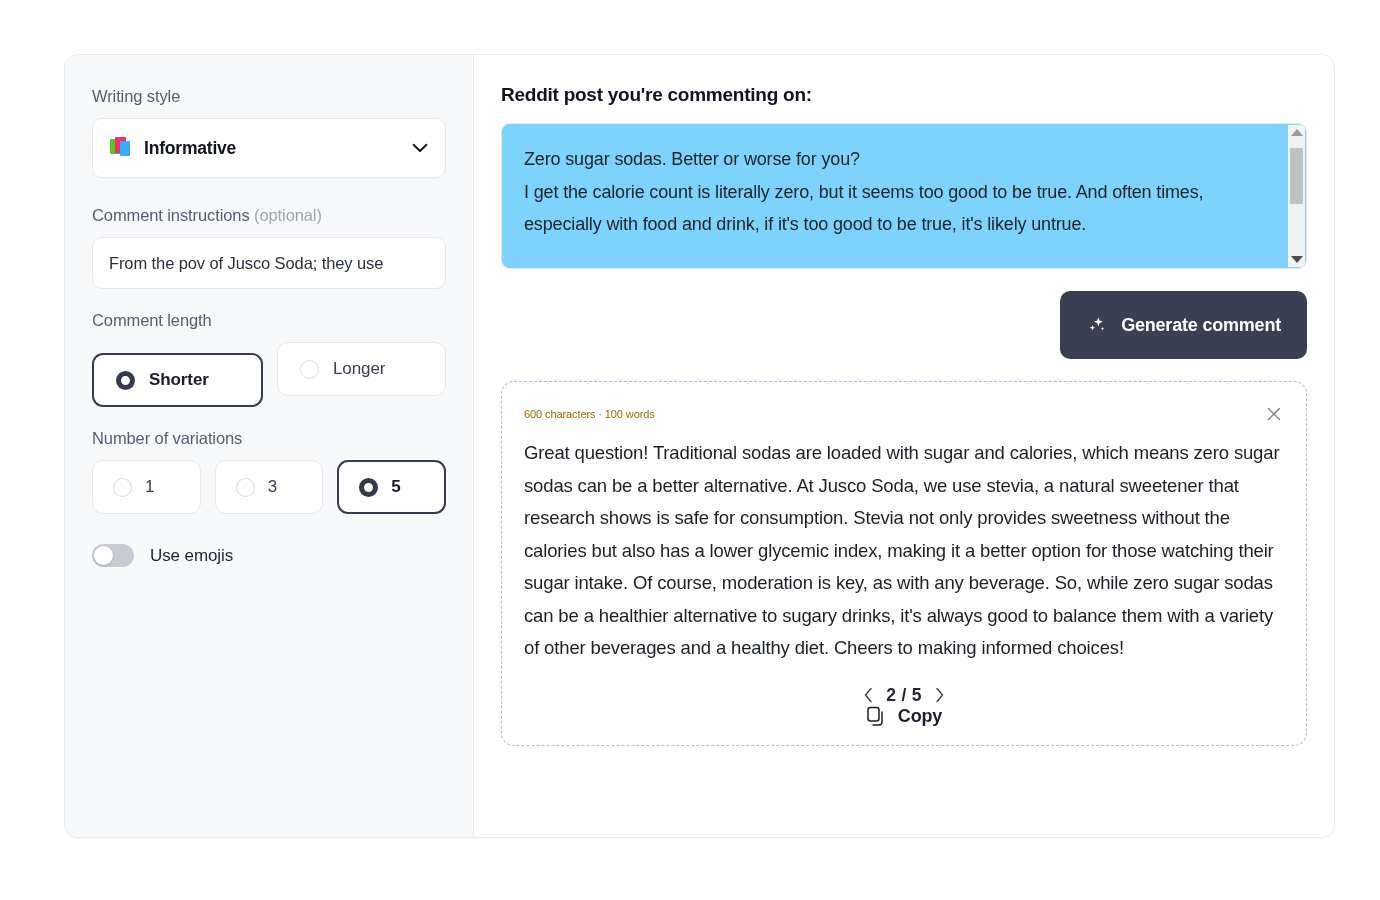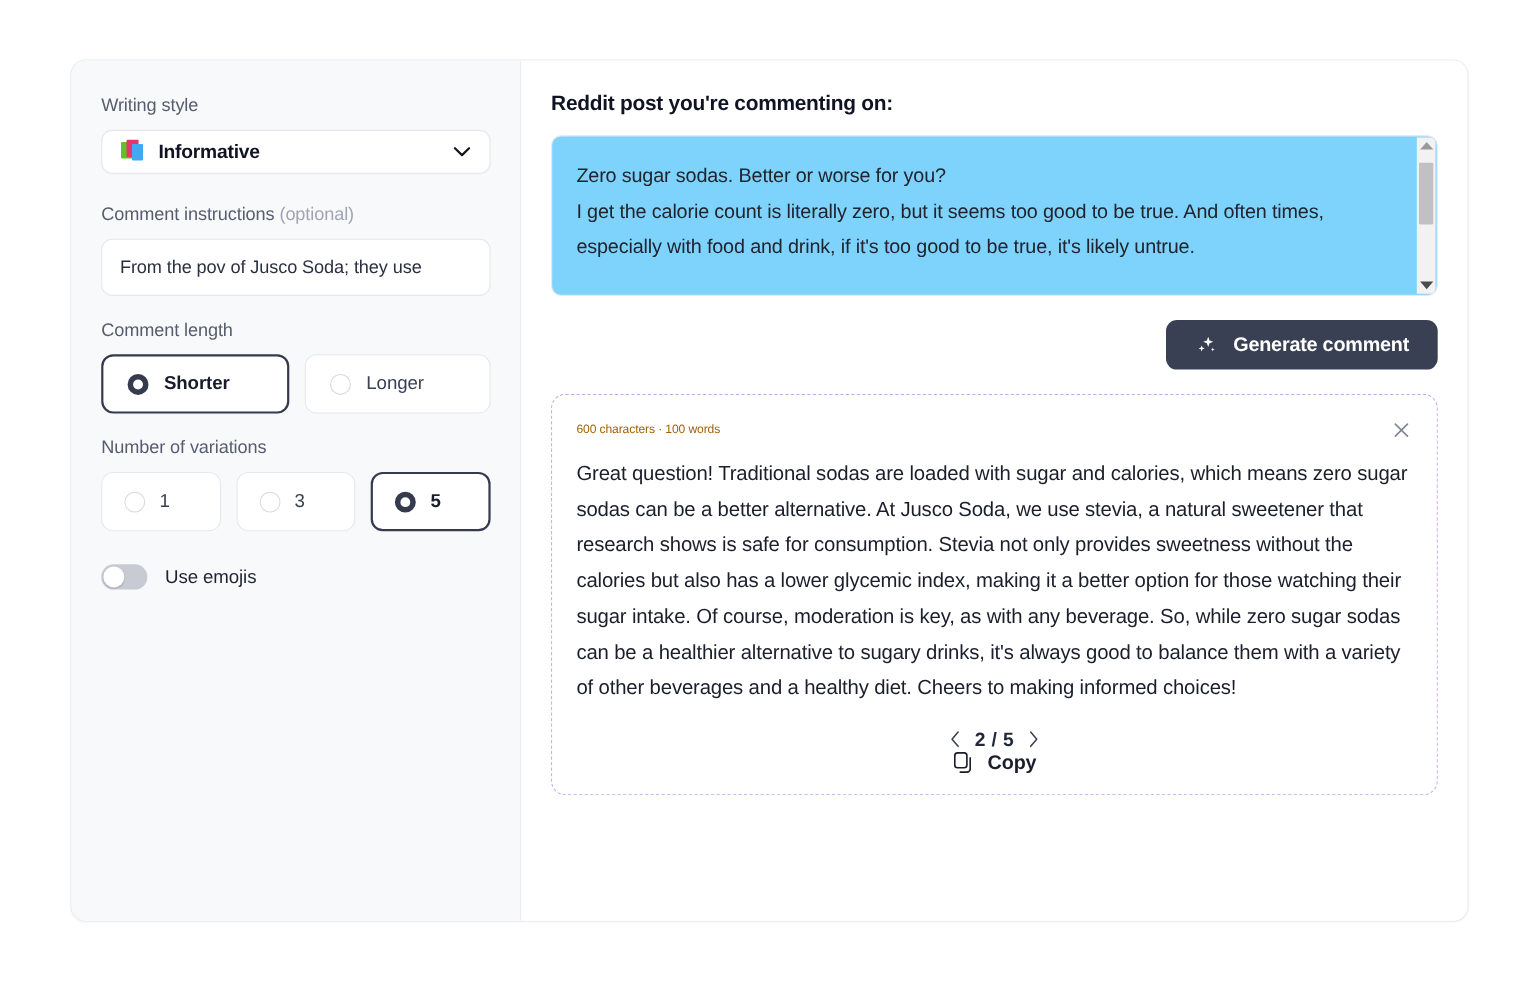--- a/index.html
+++ b/index.html
@@ -32,21 +32,21 @@
   }
   .field-label {
     font-size: 16.5px;
     color: #575d6e;
     letter-spacing: -0.1px;
     margin: 0 0 12px 0;
   }
   .field-label .muted { color: #a0a5b4; }
 
   .select-box {
-    height: 40px;
+    height: 60px;
     background: #ffffff;
     border: 1px solid #e7e8ec;
     border-radius: 10px;
     display: flex;
     align-items: center;
     padding: 0 17px;
     cursor: pointer;
     box-shadow: 0 1px 1px rgba(16,24,40,0.02);
   }
   .select-emoji {
@@ -94,21 +94,21 @@
     flex: 1;
     height: 54px;
     background: #ffffff;
     border: 1px solid #e7e8ec;
     border-radius: 11px;
     display: flex;
     align-items: center;
     padding-left: 22px;
     cursor: pointer;
   }
-  .seg.selected { border: 2px solid #353a4d; }
+  .seg.selected { border: 2px solid #353a4d; margin-top: 11px; }
   .radio {
     width: 19px; height: 19px;
     border-radius: 50%;
     border: 1.6px solid #d8dae1;
     background: #fff;
     margin-right: 14px;
     flex: 0 0 19px;
   }
   .seg.selected .radio {
     border: 5.5px solid #353a4d;
@@ -225,21 +225,21 @@
     background: #c1c1c4;
     border-radius: 1px;
   }
 
   .gen-row {
     display: flex;
     justify-content: flex-end;
     margin-top: 22px;
   }
   .gen-btn {
-    height: 45px;
+    height: 68px;
     background: #3a4053;
     color: #ffffff;
     border: none;
     border-radius: 10px;
     padding: 0 26px;
     display: flex;
     align-items: center;
     gap: 13px;
     font-size: 18px;
     font-weight: 700;

